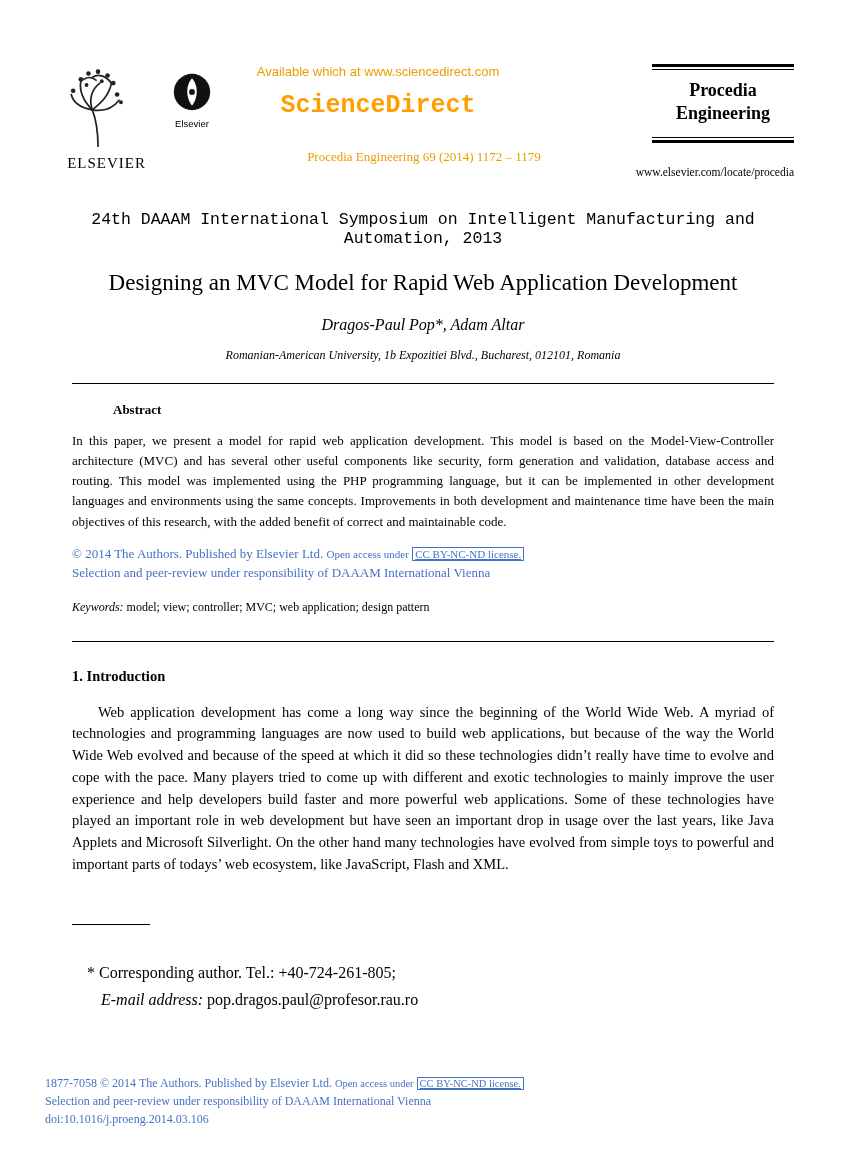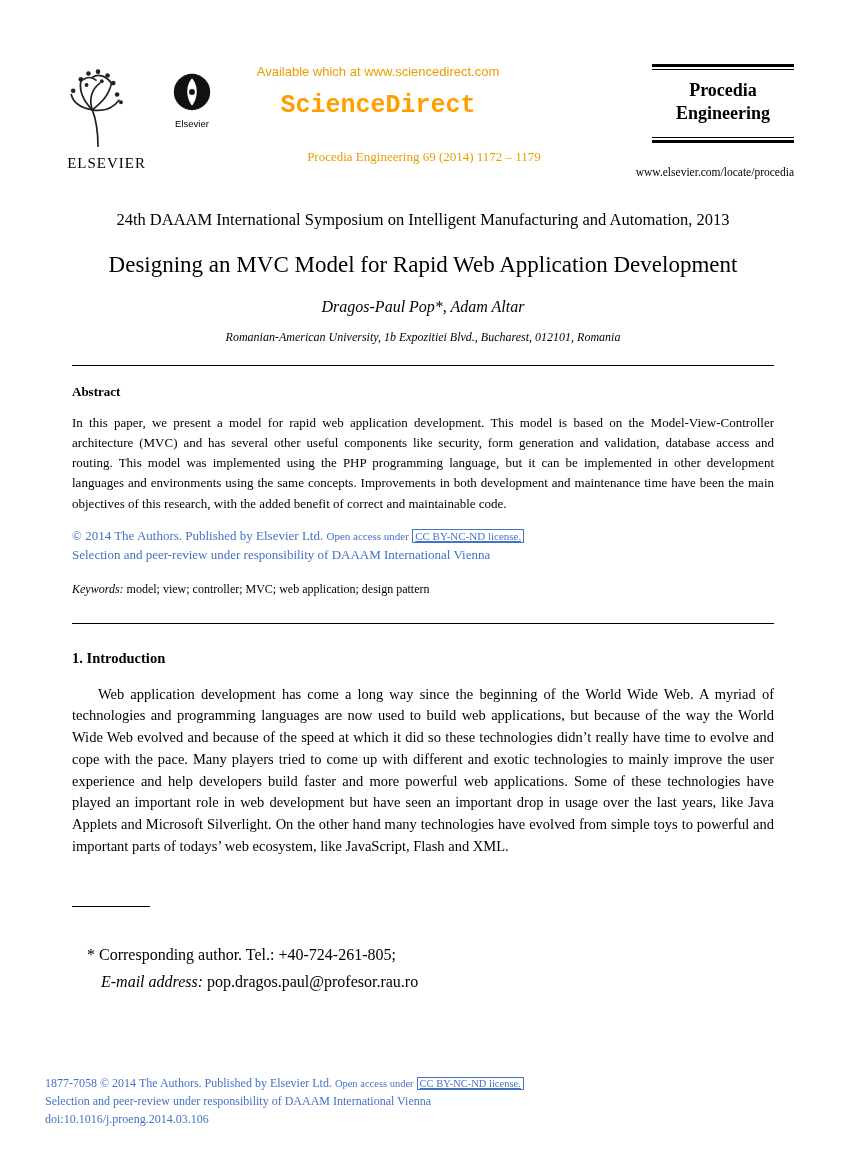--- a/index.html
+++ b/index.html
@@ -20,26 +20,26 @@
   .sd-logo { font-family:Liberation Mono, monospace; font-weight:bold; font-size:25px; color:var(--orange2); }
   .citation { position:absolute; left:158px; top:149px; width:532px; text-align:center; font-size:13px; color:var(--orange); }
   .journal-box { position:absolute; left:652px; top:64px; width:142px; text-align:center; }
   .rule-thick { height:3px; background:#000; }
   .rule-thin { height:1px; background:#000; }
   .gap2 { height:2px; }
   .jname { font-weight:bold; font-size:18px; line-height:1.3; padding:9px 0 11px; }
   .journal-url { position:absolute; left:598px; top:166px; width:196px; text-align:right; font-size:11.5px; }
   
   .content { padding:0 72px; }
-  .conference { text-align:center; font-size:16.5px; margin-top:14px; }
+  .conference { text-align:center; font-size:16.5px; margin-top:14px;font-family:Liberation Mono, monospace; }
   .title { text-align:center; font-size:23px; font-weight:normal; margin-top:22px; }
   .authors { text-align:center; font-size:16px; margin-top:20px;font-style:italic; }
   .affiliation { text-align:center; font-style:italic; font-size:12px; margin-top:14px; }
   .hr { border:none; border-top:1px solid #000; margin-top:20px; }
-  .abstract-h { font-weight:bold; font-size:13px; margin-top:18px; }
+  .abstract-h { font-weight:bold; font-size:13px; margin-top:18px;margin-left:41px; }
   .abstract-p { font-size:13px; text-align:justify; line-height:1.55; margin-top:13px; }
   .cpy { color:var(--blue); font-size:13px; margin-top:12px; line-height:1.5; }
   .cpy-small { font-size:11px; }
   .license { border:1px solid var(--blue); padding:0 2px; text-decoration:underline; cursor:pointer; }
   .keywords { font-size:12px; margin-top:17px; }
   .kw-label { font-style:italic; }
   .hr2 { border:none; border-top:1px solid #000; margin-top:26px; }
   .section-h { font-weight:bold; font-size:14.5px; margin-top:26px; }
   .body-p { font-size:14.5px; text-align:justify; line-height:1.5; margin-top:17px; text-indent:26px; }
   .footnote-rule { width:78px; border-top:1px solid #000; margin-top:48px; }

